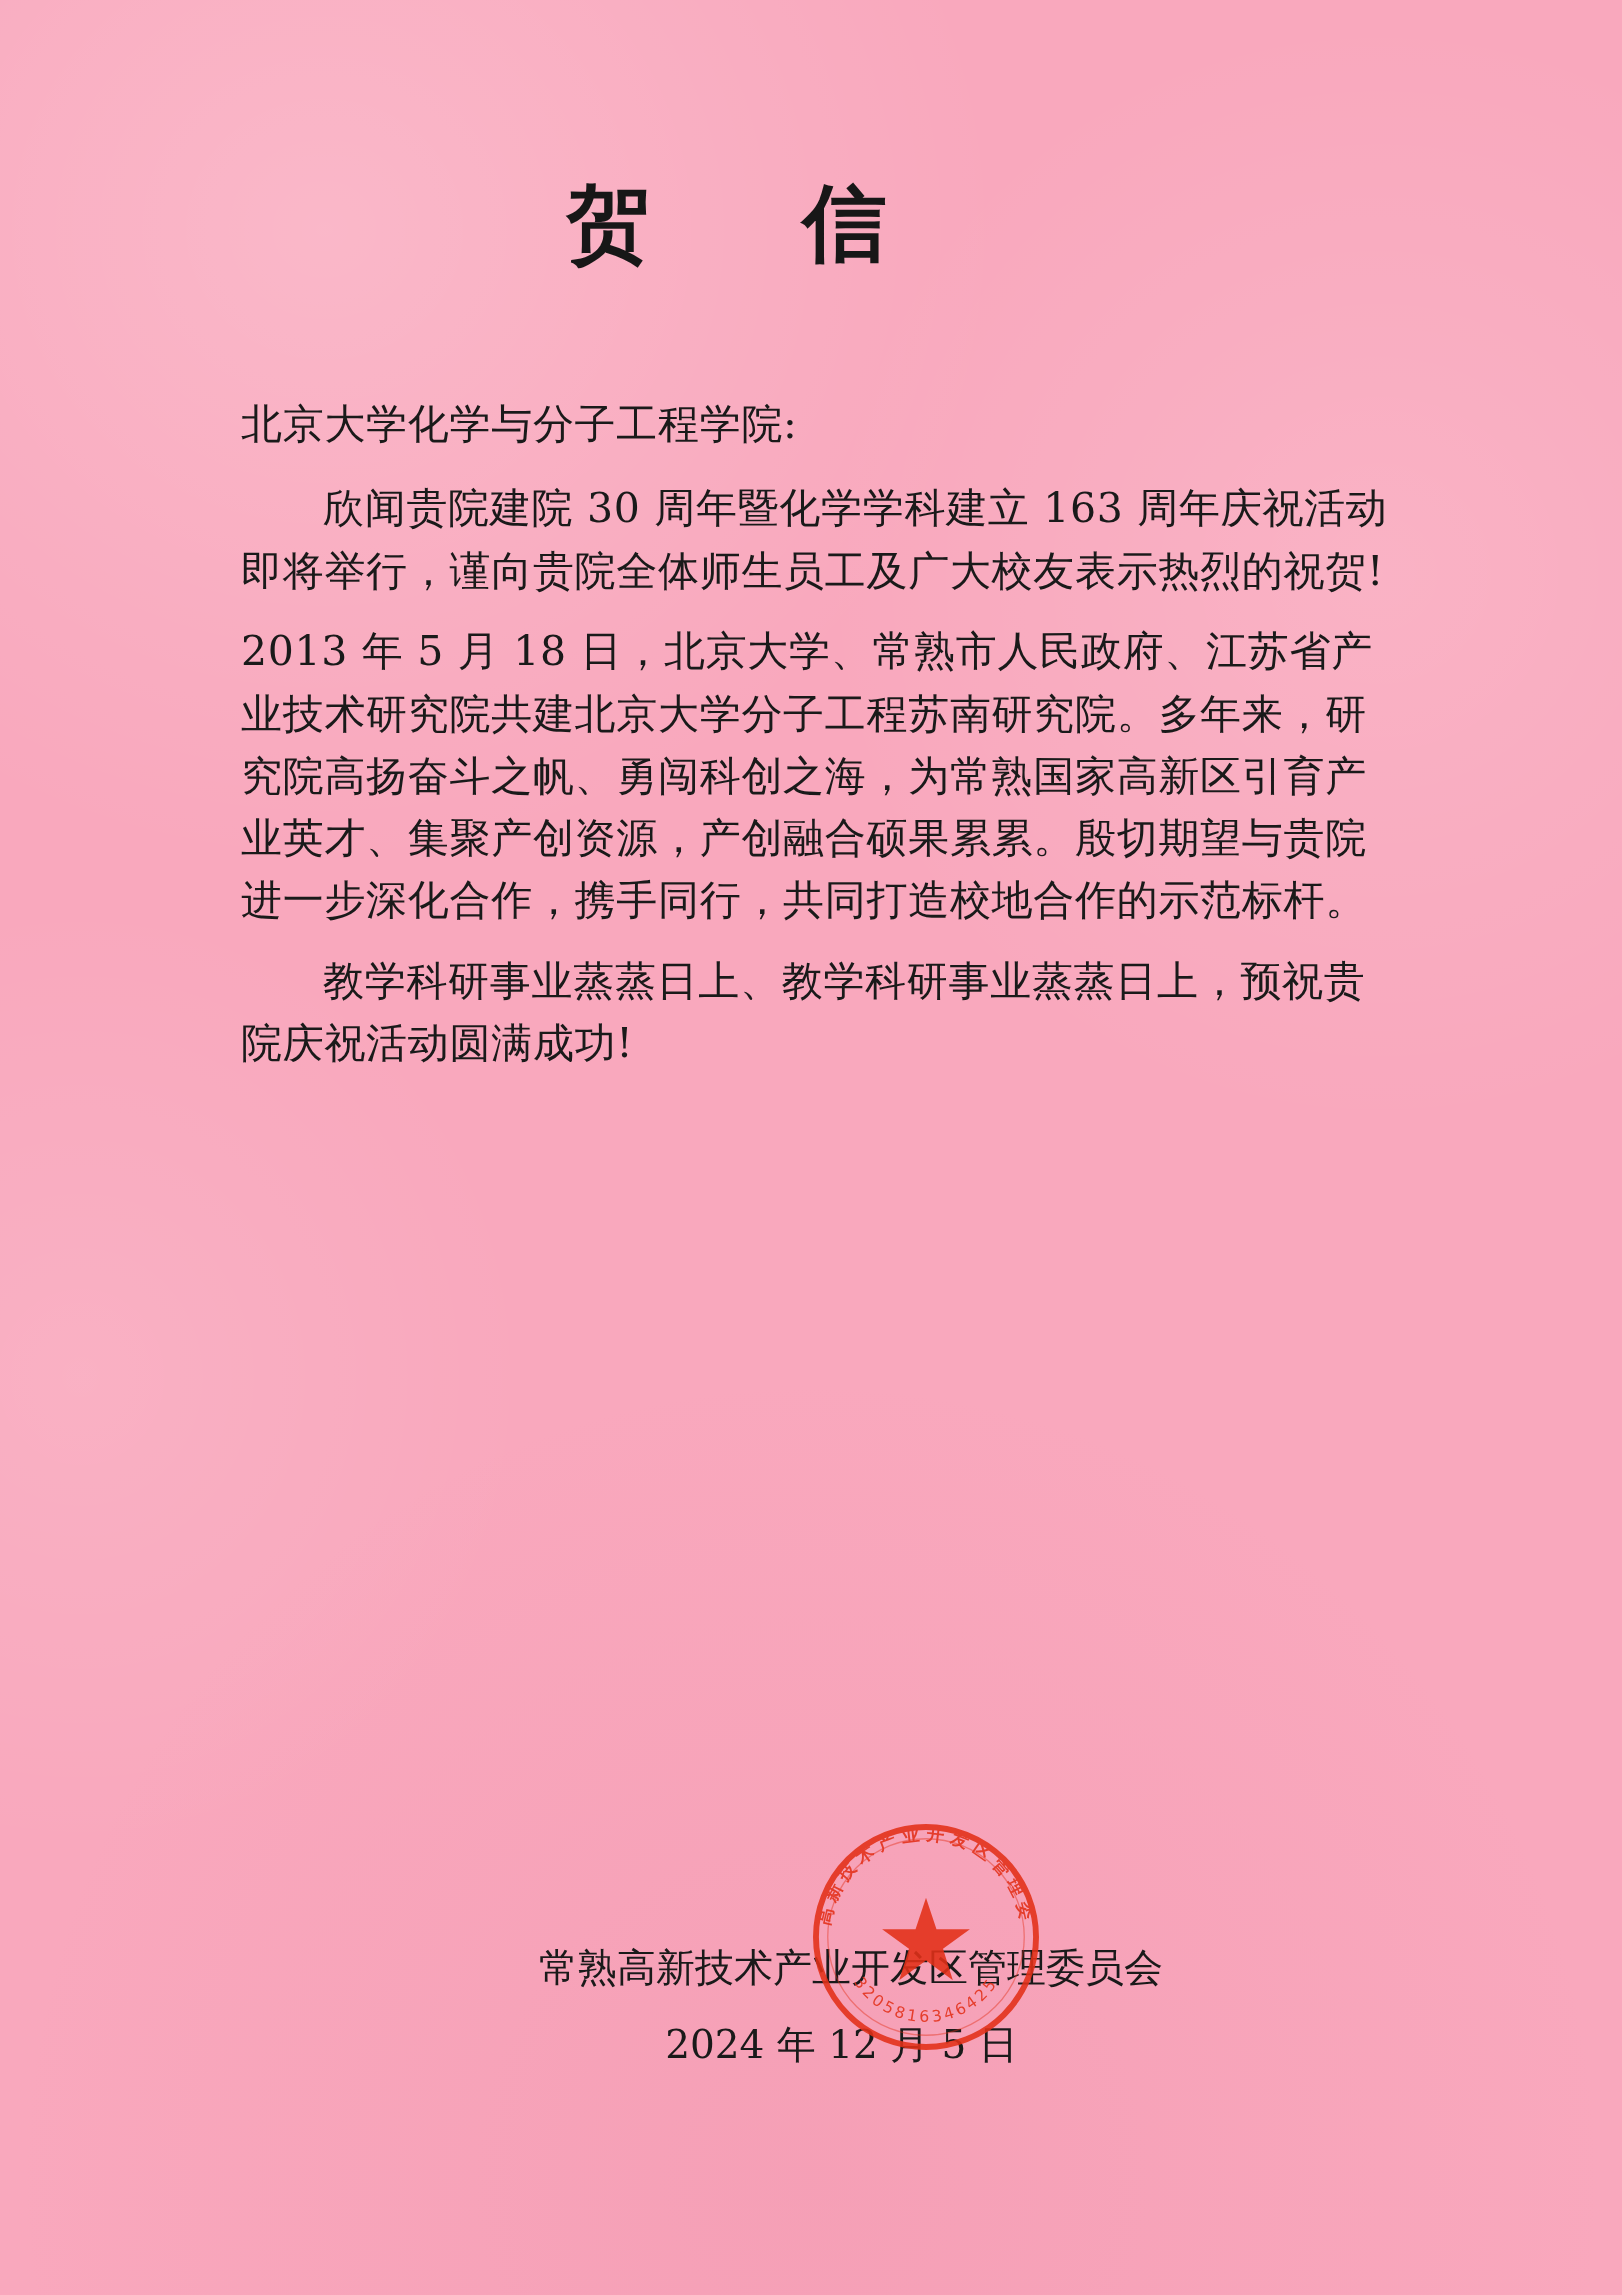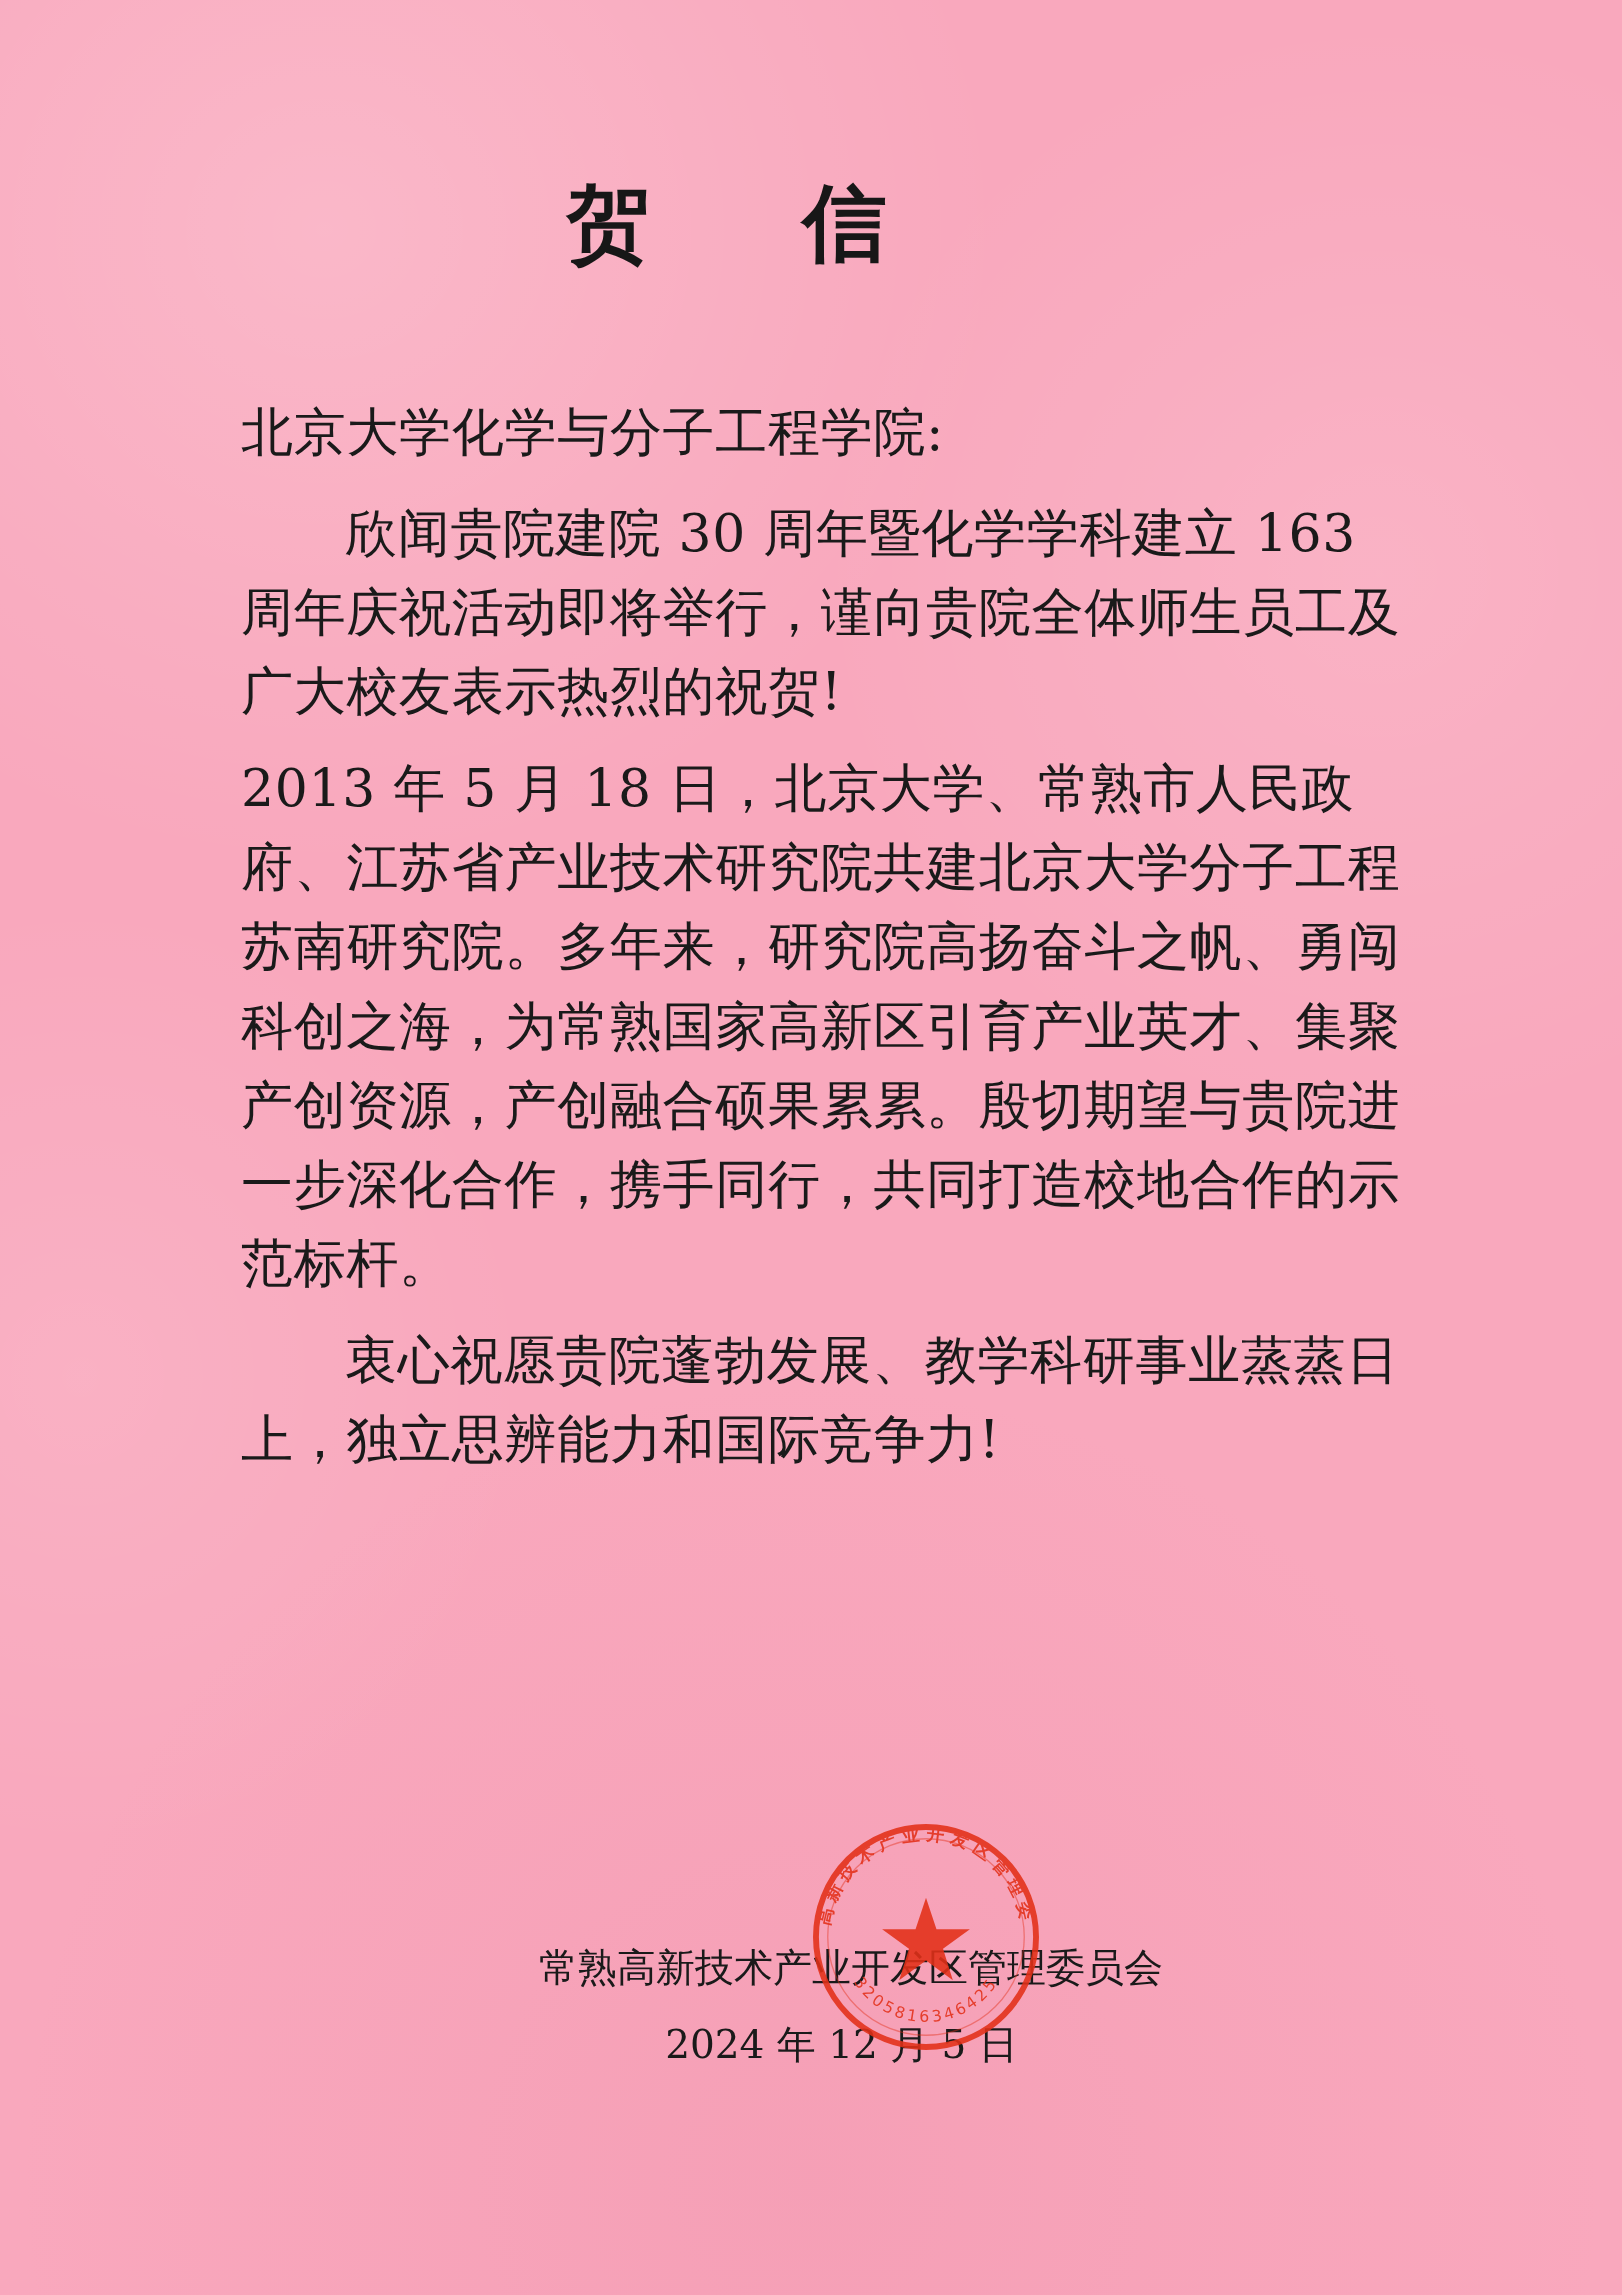--- a/index.html
+++ b/index.html
@@ -42,21 +42,21 @@
     text-indent: 34px;
     color: #171717;
     font-family: "DejaVu Serif", serif;
   }
   .body-block {
     position: absolute;
     top: 393px;
     left: 241px;
     width: 1165px;
     color: #1a1a1a;
-    font-size: 52px;
+    font-size: 41px;
     line-height: 1.52;
     letter-spacing: 0.7px;
   }
   .salutation {
     margin: 0 0 22px 0;
   }
   .para {
     margin: 0 0 18.3px 0;
     text-indent: 2em;
   }
@@ -111,21 +111,21 @@
 <div class="paper-tint"></div>
 
 <div class="page">
 
   <div class="doc-title">贺　信</div>
 
   <div class="body-block">
     <p class="salutation">北京大学化学与分子工程学院:</p>
     <p class="para">欣闻贵院建院 30 周年暨化学学科建立 163 周年庆祝活动即将举行，谨向贵院全体师生员工及广大校友表示热烈的祝贺!</p>
     <p class="para no-indent">2013 年 5 月 18 日，北京大学、常熟市人民政府、江苏省产业技术研究院共建北京大学分子工程苏南研究院。多年来，研究院高扬奋斗之帆、勇闯科创之海，为常熟国家高新区引育产业英才、集聚产创资源，产创融合硕果累累。殷切期望与贵院进一步深化合作，携手同行，共同打造校地合作的示范标杆。</p>
-    <p class="para">衷心祝愿贵院蓬勃发展、教学科研事业蒸蒸日上，独立思辨能力和国际竞争力!</p>
+    <p class="para">教学科研事业蒸蒸日上、教学科研事业蒸蒸日上，预祝贵院庆祝活动圆满成功!</p>
   </div>
 
   <div class="signature-block">
     <p class="sign-org">常熟高新技术产业开发区管理委员会</p>
     <p class="sign-date">2024 年 12 月 5 日</p>
   </div>
 
   <div class="seal">
     <svg width="262" height="262" viewBox="0 0 400 400" xmlns="http://www.w3.org/2000/svg">
       <defs>

